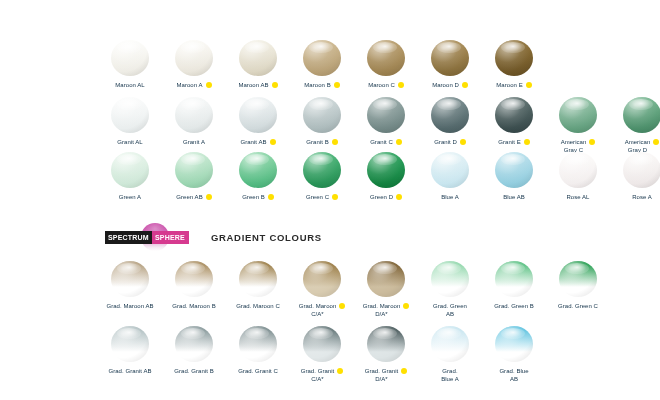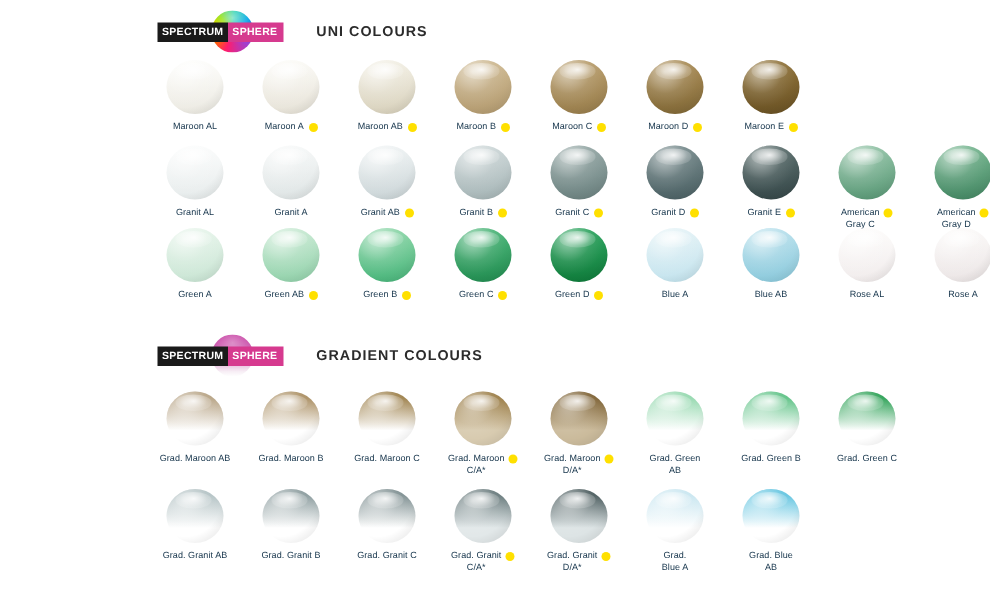--- a/index.html
+++ b/index.html
@@ -161,28 +161,20 @@
     background: #ffe000;
     margin-left: 3px;
     margin-top: 1px;
     flex: none;
   }
 </style>
 </head>
 <body>
 
 <div class="page">
-    <div class="section-header" style="left: 105px; top: 10px;">
-      <div class="logo">
-        <span class="logo-sphere-badge logo-sphere-rainbow"></span>
-        <span class="logo-word-spectrum">SPECTRUM</span>
-        <span class="logo-word-sphere">SPHERE</span>
-      </div>
-      <span class="section-title">UNI COLOURS</span>
-    </div>
     <div class="swatch-row" style="left: 98px; top: 40px;">
       <div class="swatch">
         <div class="sphere" style="background: linear-gradient(rgb(253, 253, 251) 0%, rgb(236, 234, 226) 100%);">
           <span class="sphere-shade"></span>
         </div>
         <div class="label-row">
           <span class="label-text">Maroon AL</span>
         </div>
       </div>
       <div class="swatch">

